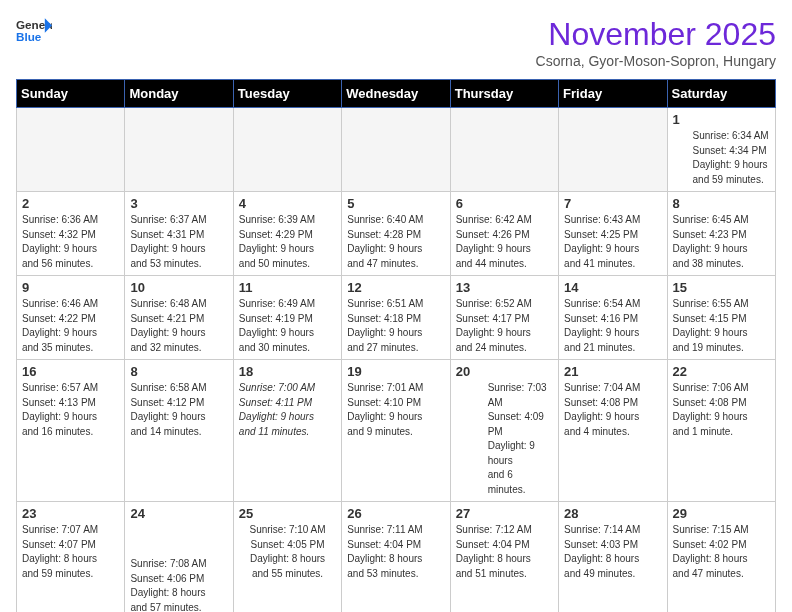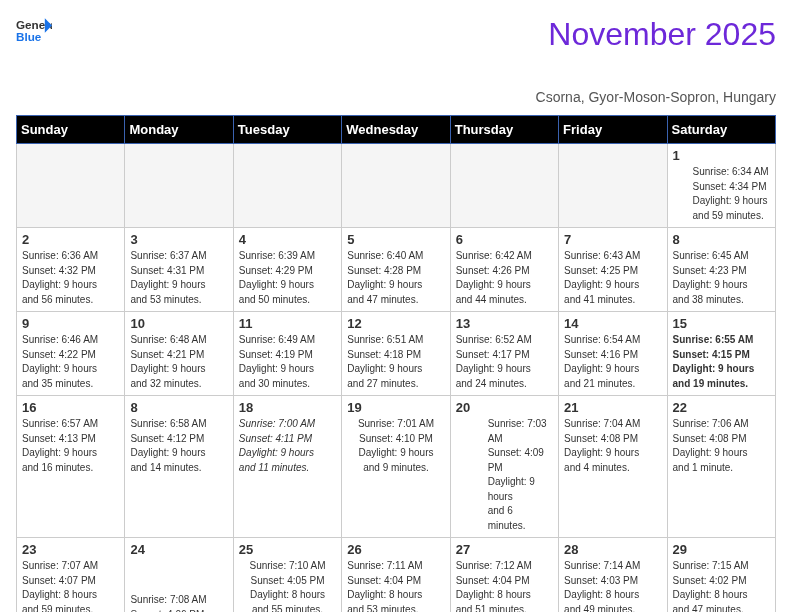--- a/index.html
+++ b/index.html
@@ -29,21 +29,20 @@
       text-align: right;
     }
     .month-title {
       font-size: 32px;
       font-weight: normal;
       color: #6d28d9;
     }
     .subtitle {
       font-size: 14px;
       color: #555;
-      margin-top: 36px;
     }
     .calendar-table {
       width: 100%;
       border-collapse: collapse;
       table-layout: fixed;
       border: 1px solid #ccc;
     }
     .calendar-table th {
       background: #000000;
       color: #fff;
@@ -215,21 +214,21 @@
         </td>
         <td>
           <span class="day-number">14</span>
           <div class="day-info" style="white-space: pre-line;">Sunrise: 6:54 AM
 Sunset: 4:16 PM
 Daylight: 9 hours
 and 21 minutes.</div>
         </td>
         <td>
           <span class="day-number">15</span>
-          <div class="day-info" style="white-space: pre-line; font-weight: bold;">Sunrise: 6:55 AM
+          <div class="day-info" style="white-space: pre-line;">Sunrise: 6:55 AM
 Sunset: 4:15 PM
 Daylight: 9 hours
 and 19 minutes.</div>
         </td>
       </tr>
       <tr>
         <td>
           <span class="day-number">16</span>
           <div class="day-info" style="white-space: pre-line;">Sunrise: 6:57 AM
 Sunset: 4:13 PM
@@ -245,21 +244,21 @@
         </td>
         <td>
           <span class="day-number">18</span>
           <div class="day-info" style="white-space: pre-line; font-style: italic;">Sunrise: 7:00 AM
 Sunset: 4:11 PM
 Daylight: 9 hours
 and 11 minutes.</div>
         </td>
         <td>
           <span class="day-number">19</span>
-          <div class="day-info" style="white-space: pre-line; text-align: center;">Sunrise: 7:01 AM
+          <div class="day-info" style="white-space: pre-line;">Sunrise: 7:01 AM
 Sunset: 4:10 PM
 Daylight: 9 hours
 and 9 minutes.</div>
         </td>
         <td>
           <span class="day-number">20</span>
           <div class="day-info" style="white-space: pre-line; margin-left: 32px;">Sunrise: 7:03 AM
 Sunset: 4:09 PM
 Daylight: 9 hours
 and 6 minutes.</div>

